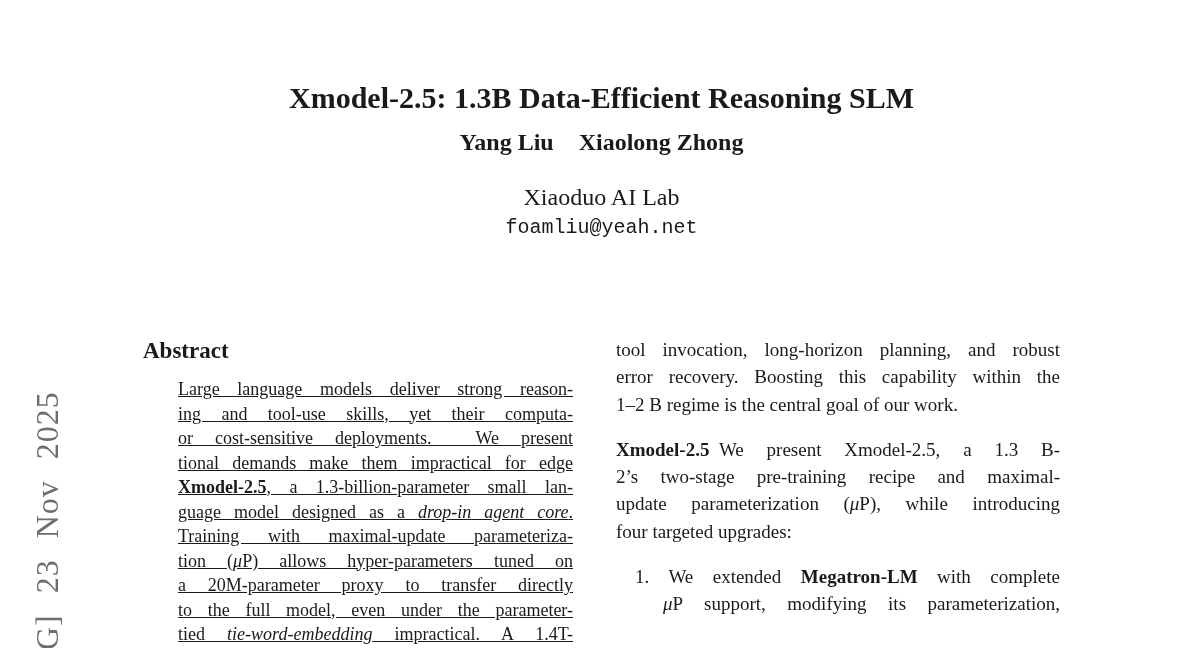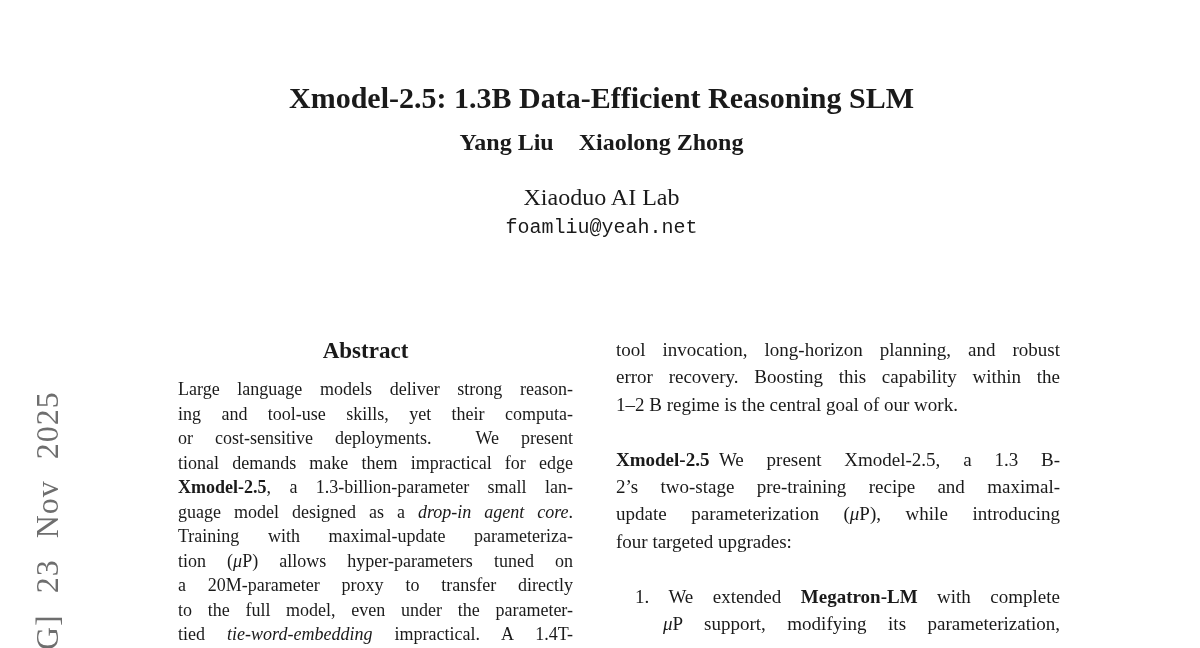--- a/index.html
+++ b/index.html
@@ -58,33 +58,33 @@
     font-family: Liberation Mono, monospace;
     font-size: 20px; line-height: 24px;
   }
 
   
   .col-left {
     position: absolute;
     left: 143px; top: 338px; width: 445px;
   }
   .abstract-heading {
-    text-align: center;
+    text-align: left;
     font-size: 23px; line-height: 26px; font-weight: bold;
   }
   .abstract-body {
     margin: 13px 15px 0 35px;
-    font-size: 18px; line-height: 24.5px;
+    font-size: 18px; line-height: 24.5px; text-decoration: underline;
   }
   .col-right {
     position: absolute;
     left: 616px; top: 336px; width: 444px;
     font-size: 19px; line-height: 27.3px;
   }
-  .col-right .para + .para, .col-right .list-item { margin-top: 28px; }
+  .col-right .para + .para, .col-right .list-item { margin-top: 18px; }
 
   
   .line {
     text-align: justify;
     text-align-last: justify;
     white-space: normal;
   }
   .line.nojust { text-align: left; text-align-last: left; }
   .b { font-weight: bold; }
   .i { font-style: italic; }

